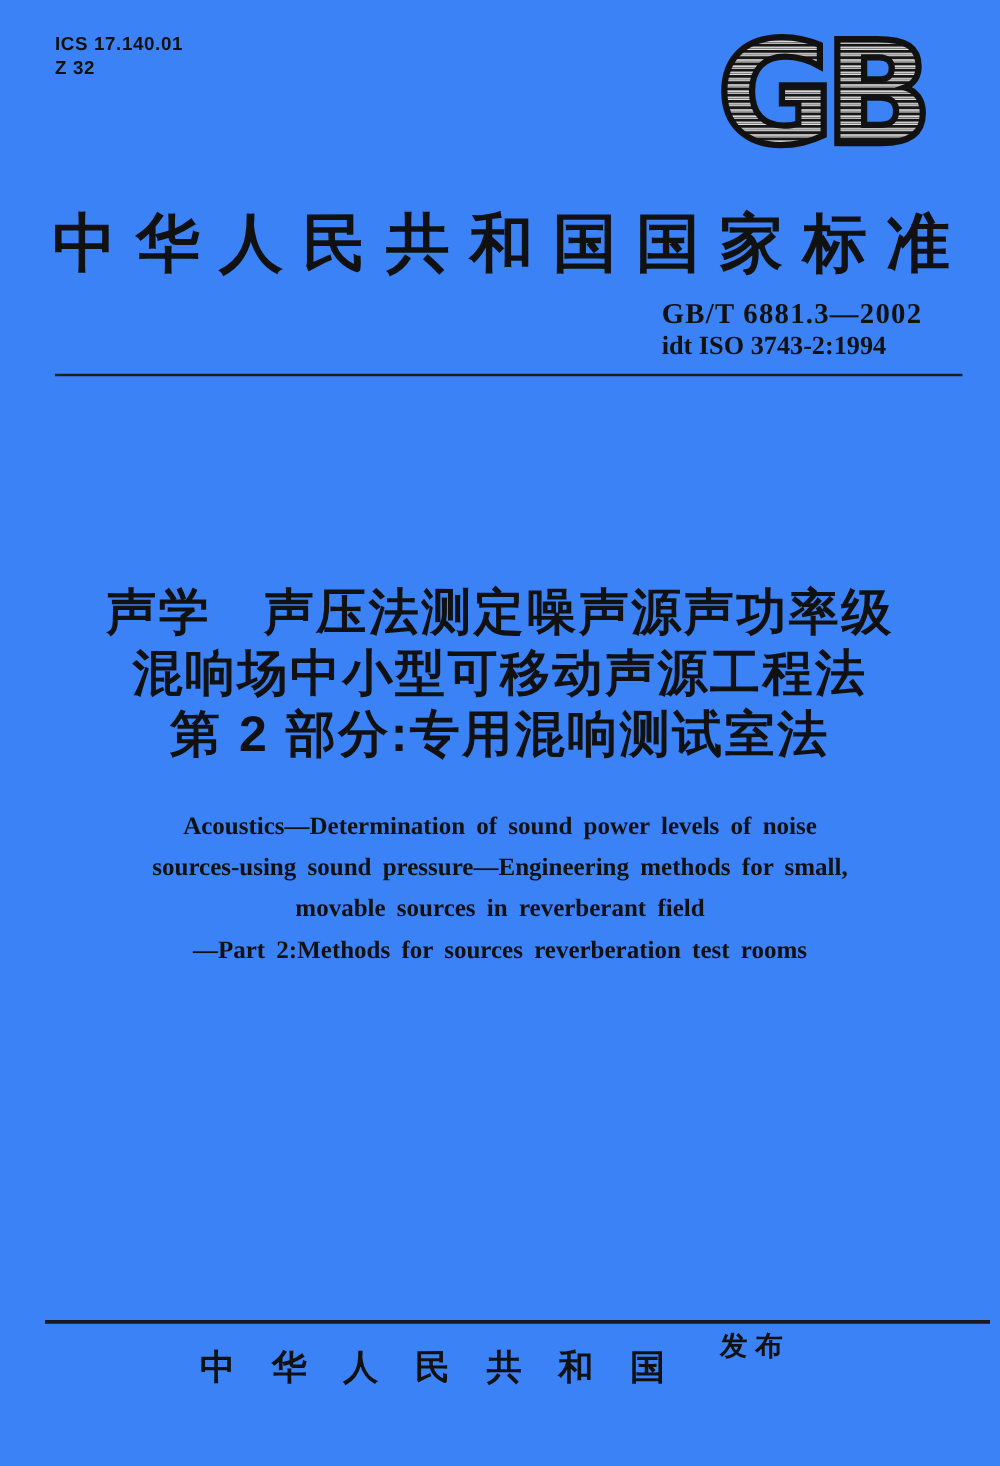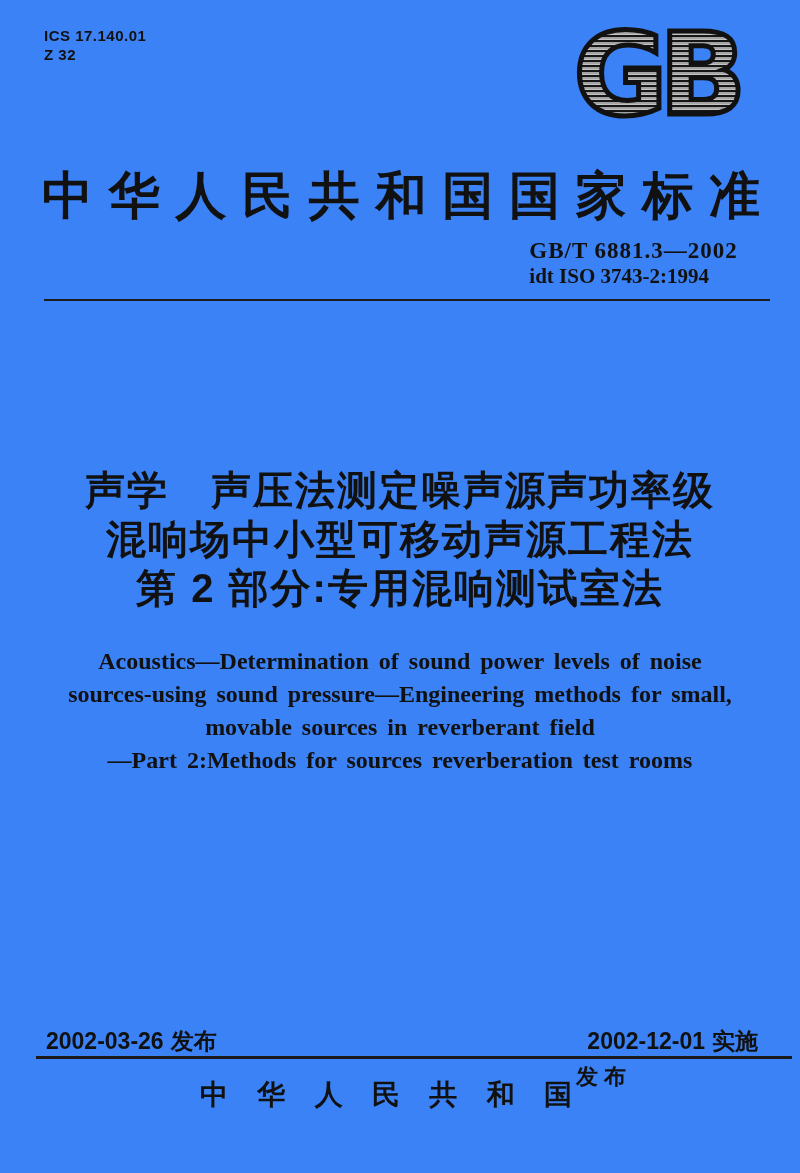--- a/index.html
+++ b/index.html
@@ -54,21 +54,21 @@
     font-family:"Liberation Sans", sans-serif;
     font-weight:bold; font-size:40px; line-height:49px;
     letter-spacing:2px;
   }
 
   
   .title-en {
     position:absolute; left:0; top:645px; width:800px;
     text-align:center;
     font-family:"Liberation Serif", serif;
-    font-weight:bold; font-size:24px; line-height:33px;
+    font-weight:bold; font-size:20px; line-height:33px;
     word-spacing:4px;
   }
 
   
   .dates-row {
     position:absolute; left:46px; top:1026px; width:712px;
     display:flex; justify-content:space-between;
     font-weight:bold; font-size:23px;
     font-family:"Liberation Sans", sans-serif;
   }
@@ -76,21 +76,21 @@
 
   .rule-bottom {
     position:absolute; left:36px; top:1056px; width:756px; height:3px;
     background:#1a1a1a;
   }
 
   
   .publisher {
     position:absolute; left:160px; top:1082px; width:372px;
     font-family:"Liberation Serif", serif;
-    font-weight:bold; font-size:28px; line-height:25px;margin-left:40px;
+    font-weight:bold; font-size:28px; line-height:25px;
   }
   .publisher .pub-line { text-align:justify; text-align-last:justify; }
   .publish-action {
     position:absolute; left:576px; top:1062px;
     font-family:"Liberation Sans", sans-serif;
     font-weight:bold; font-size:22px;text-align:center;
   }
 </style>
 </head>
 <body>
@@ -128,30 +128,20 @@
     <div>第 2 部分:专用混响测试室法</div>
   </div>
 
   <div class="title-en">
     <div>Acoustics—Determination of sound power levels of noise</div>
     <div>sources-using sound pressure—Engineering methods for small,</div>
     <div>movable sources in reverberant field</div>
     <div>—Part 2:Methods for sources reverberation test rooms</div>
   </div>
 
-  <div class="dates-row">
-    <div class="date-pair">
-      <span>2002-03-26</span>
-      <span>发布</span>
-    </div>
-    <div class="date-pair">
-      <span>2002-12-01</span>
-      <span>实施</span>
-    </div>
-  </div>
 
   <div class="rule-bottom"></div>
 
   <div class="publisher">
     <div class="pub-line">中华人民共和国</div>
   </div>
 
   <div class="publish-action">发 布</div>
 
 </div>

